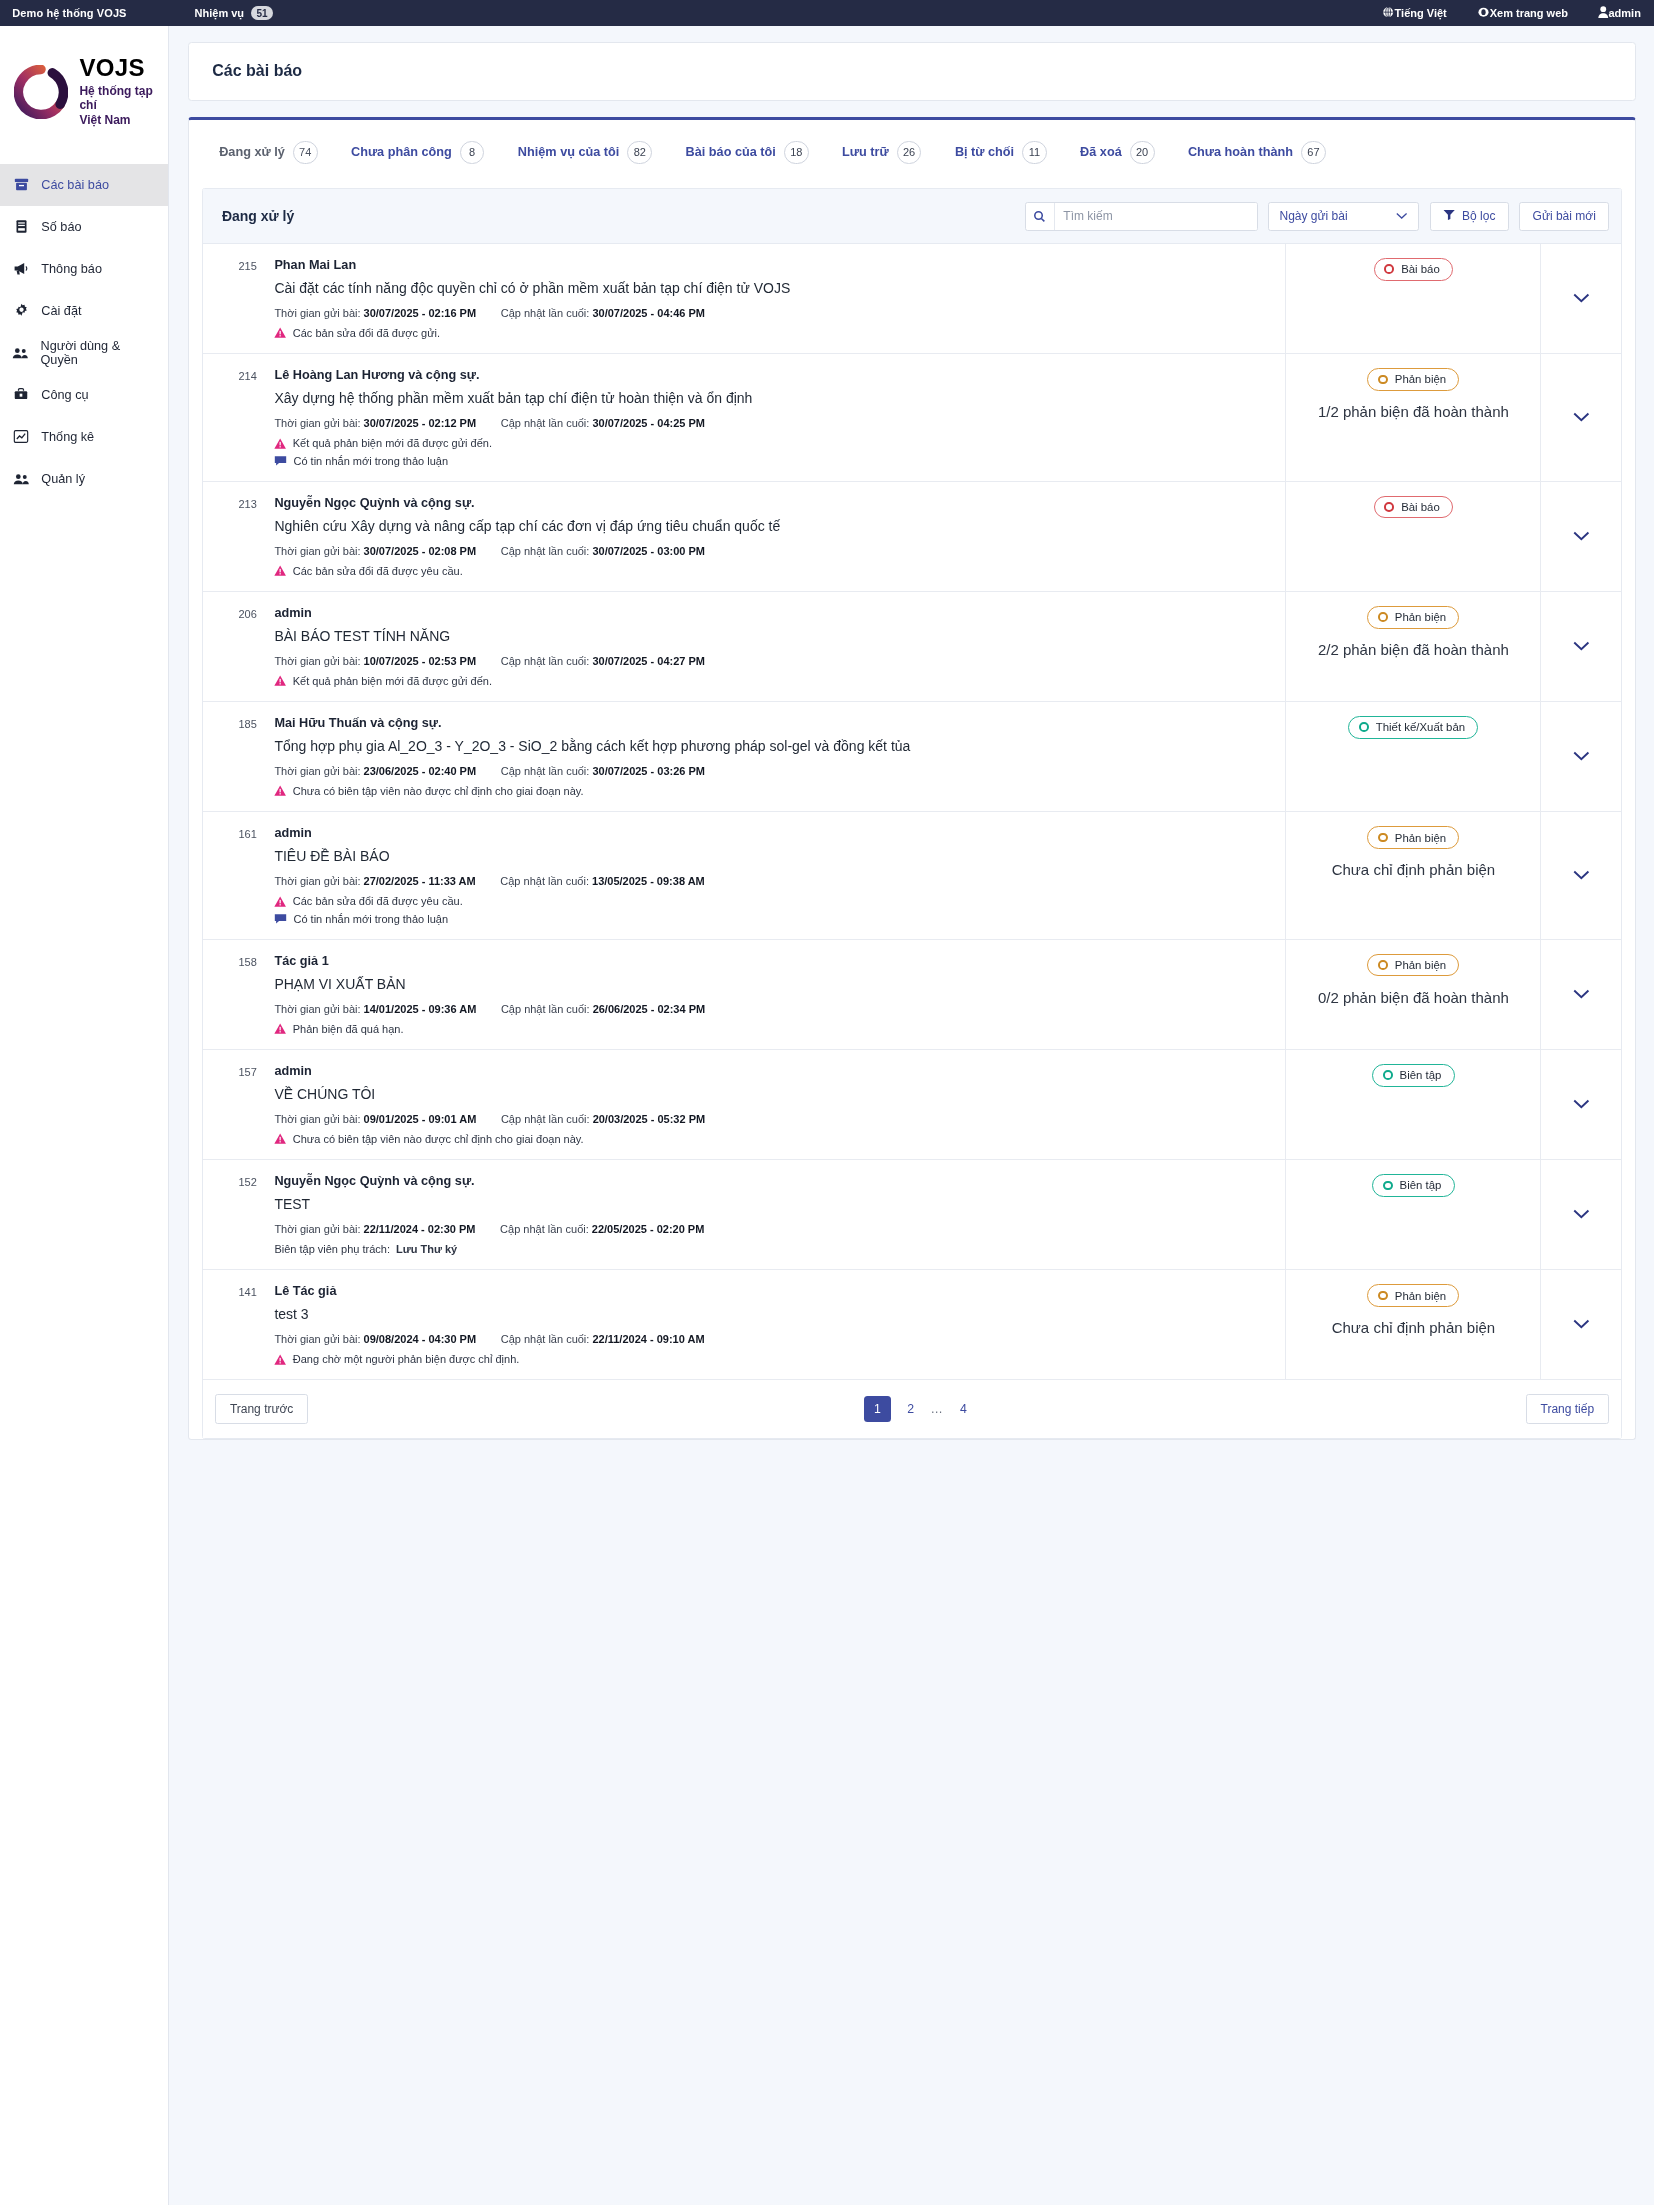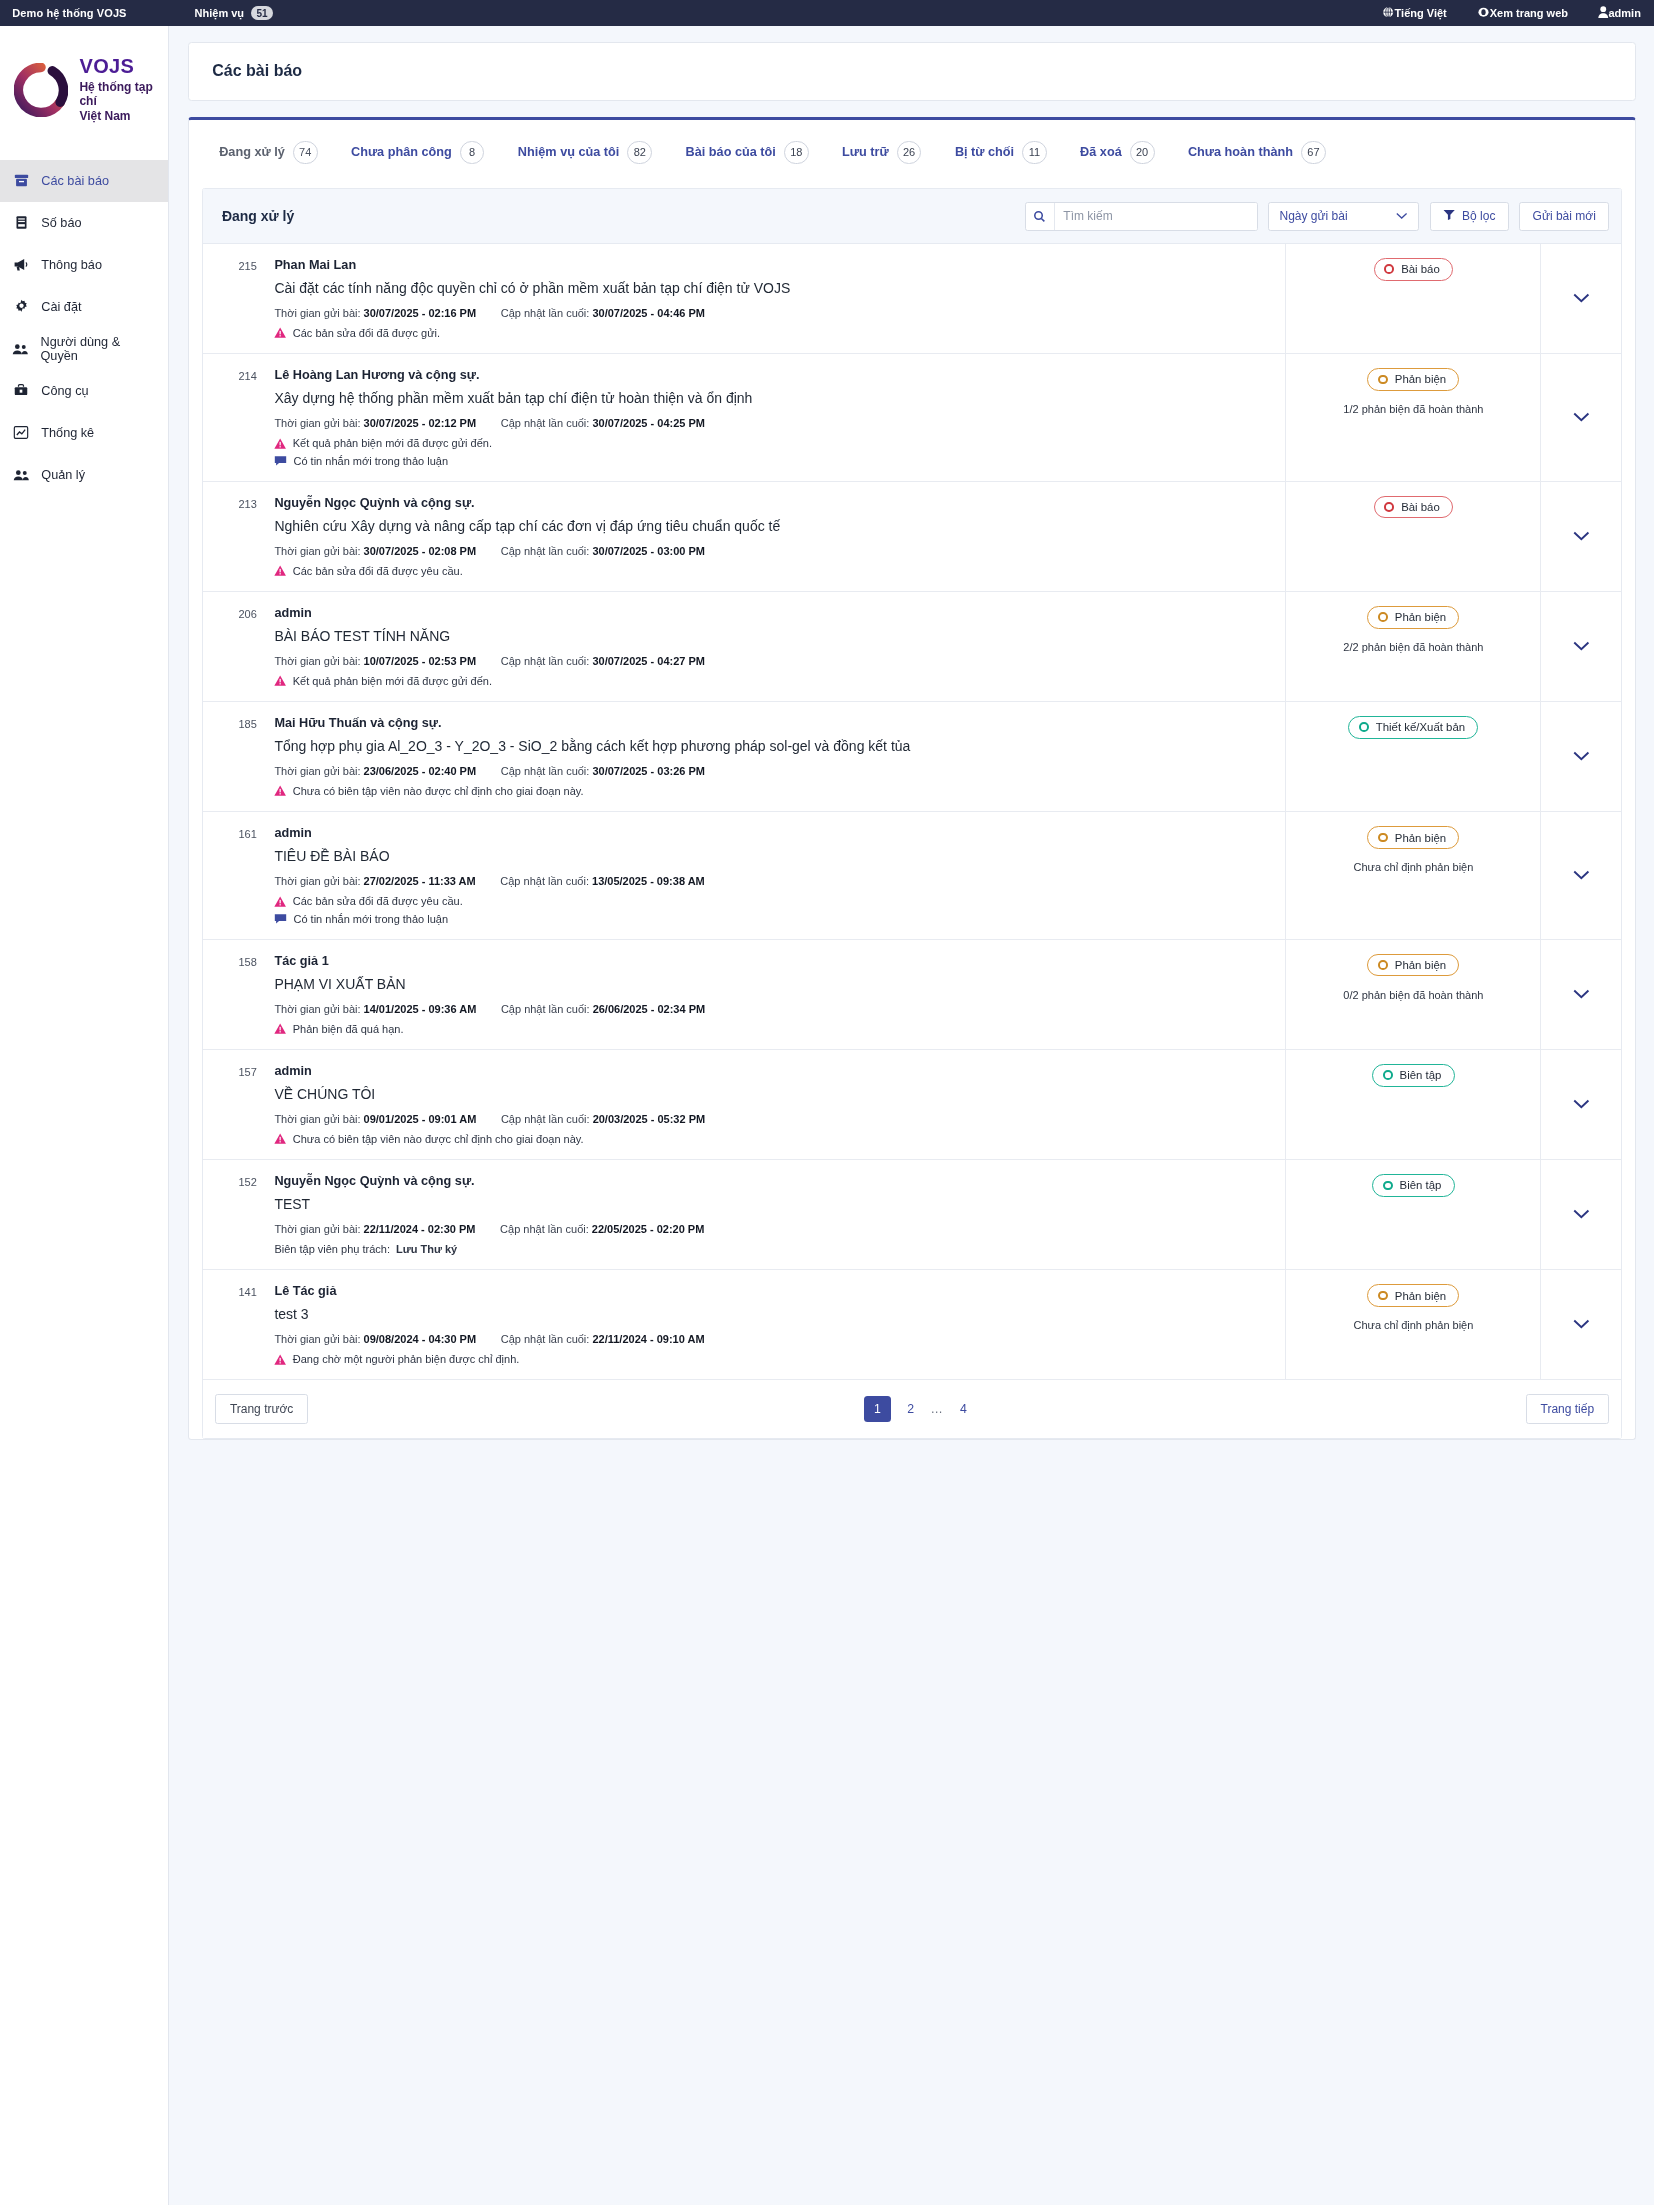--- a/index.html
+++ b/index.html
@@ -35,21 +35,21 @@
   .ico { display:inline-block; line-height:1; }
 
   
   .body-wrap { display: flex; align-items: flex-start; }
   .sidebar {
     width: 169px; min-height: 2180px; background: #ffffff;
     border-right: 0.9px solid #e2e6ee; flex: 0 0 169px;
   }
   .logo-box { padding: 30px 0 33px 14px; display:flex; align-items:center; gap:11.4px; }
   .logo-mark { width: 54px; height: 54px; position: relative; flex:0 0 54px;}
-  .logo-txt .vj { font-size: 20px; font-weight: 700; color: #4c1d95; letter-spacing: 0.4px; line-height: 1;}
+  .logo-txt .vj { font-size: 24px; font-weight: 700; color: #000000; letter-spacing: 0.4px; line-height: 1;}
   .logo-txt .sub { font-size: 12px; color: #3b1a5c; line-height: 1.22; margin-top: 3.5px; font-weight:600;}
 
   .nav { padding-top: 3.5px; }
   .nav-item {
     display: flex; align-items: center; gap: 11.4px;
     height: 42px; padding: 0 12.3px; font-size: 12.7px; color: #1e2433; cursor: pointer;
   }
   .nav-item.active { background: #e4e4e6; color: #3d4ba0; font-weight: 500; }
   .nav-item .nav-ico { width: 17.6px; display:flex; justify-content:center; align-items:center; }
 
@@ -136,21 +136,21 @@
     border-radius: 877px; padding: 4.4px 12.3px 4.4px 9.7px; font-size: 11.4px; background: #fff;
     white-space: nowrap;
   }
   .badge .dot {
     width: 9.7px; height: 9.7px; border-radius: 50%; border: 2.3px solid currentColor; display:inline-block;
   }
   .badge.red { border: 0.9px solid #e06a6f; color: #d0393f; }
   .badge.orange { border: 0.9px solid #dd9b3c; color: #cc8a23; }
   .badge.teal { border: 0.9px solid #21b598; color: #0faa8c; }
   .badge .lbl { color: #1f2733; }
-  .substatus { font-size: 11px; color: #2e3542; text-align:right; }
+  .substatus { font-size: 15px; color: #2e3542; text-align:right; }
 
   .row .chev-col {
     width: 81px; flex: 0 0 81px; border-left: 0.9px solid #e8ebf1;
     display: flex; align-items: center; justify-content: center; color: #2b3581; cursor: pointer;
   }
 
   
   .pager { display: flex; align-items: center; padding: 14px 12.3px; background:#fff; }
   .pg-btn {
     border: 0.9px solid #d8dde6; border-radius: 2.6px; background: #fff; height: 30px;

